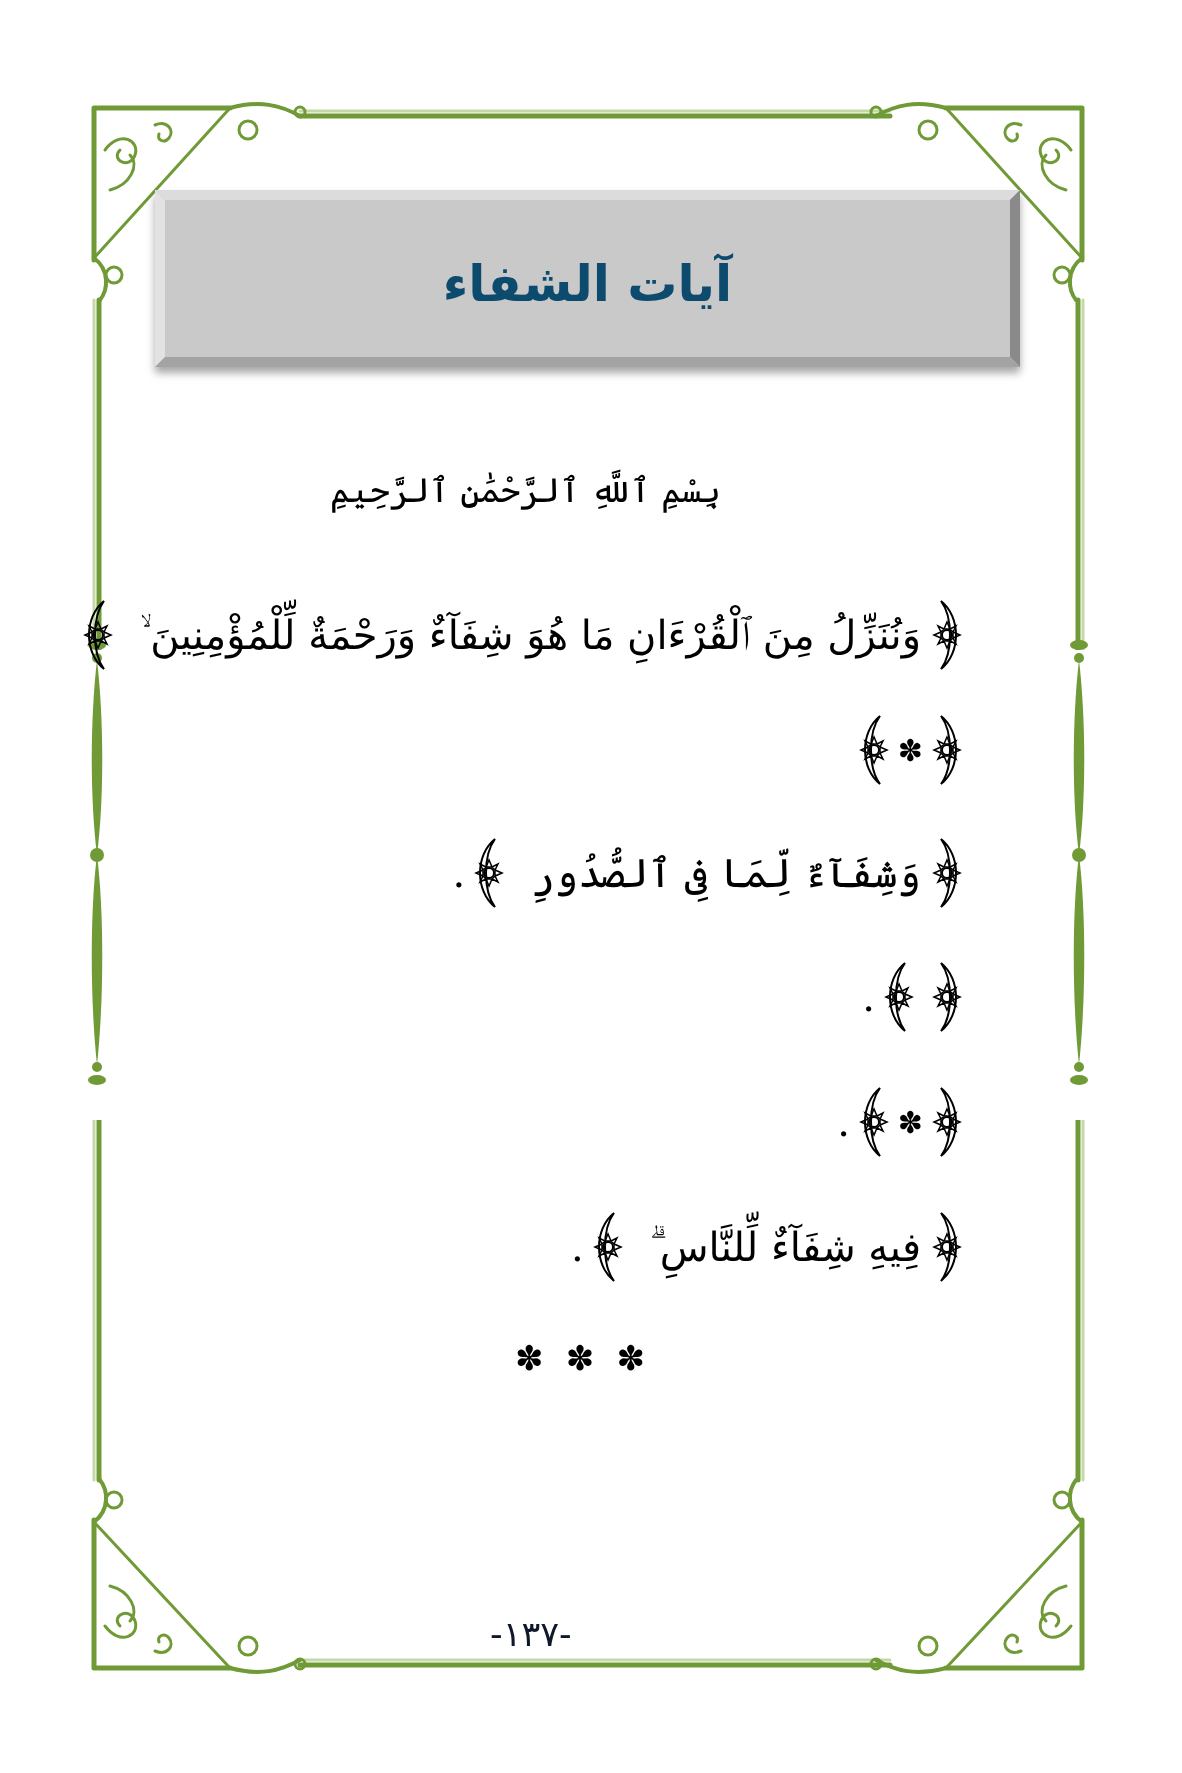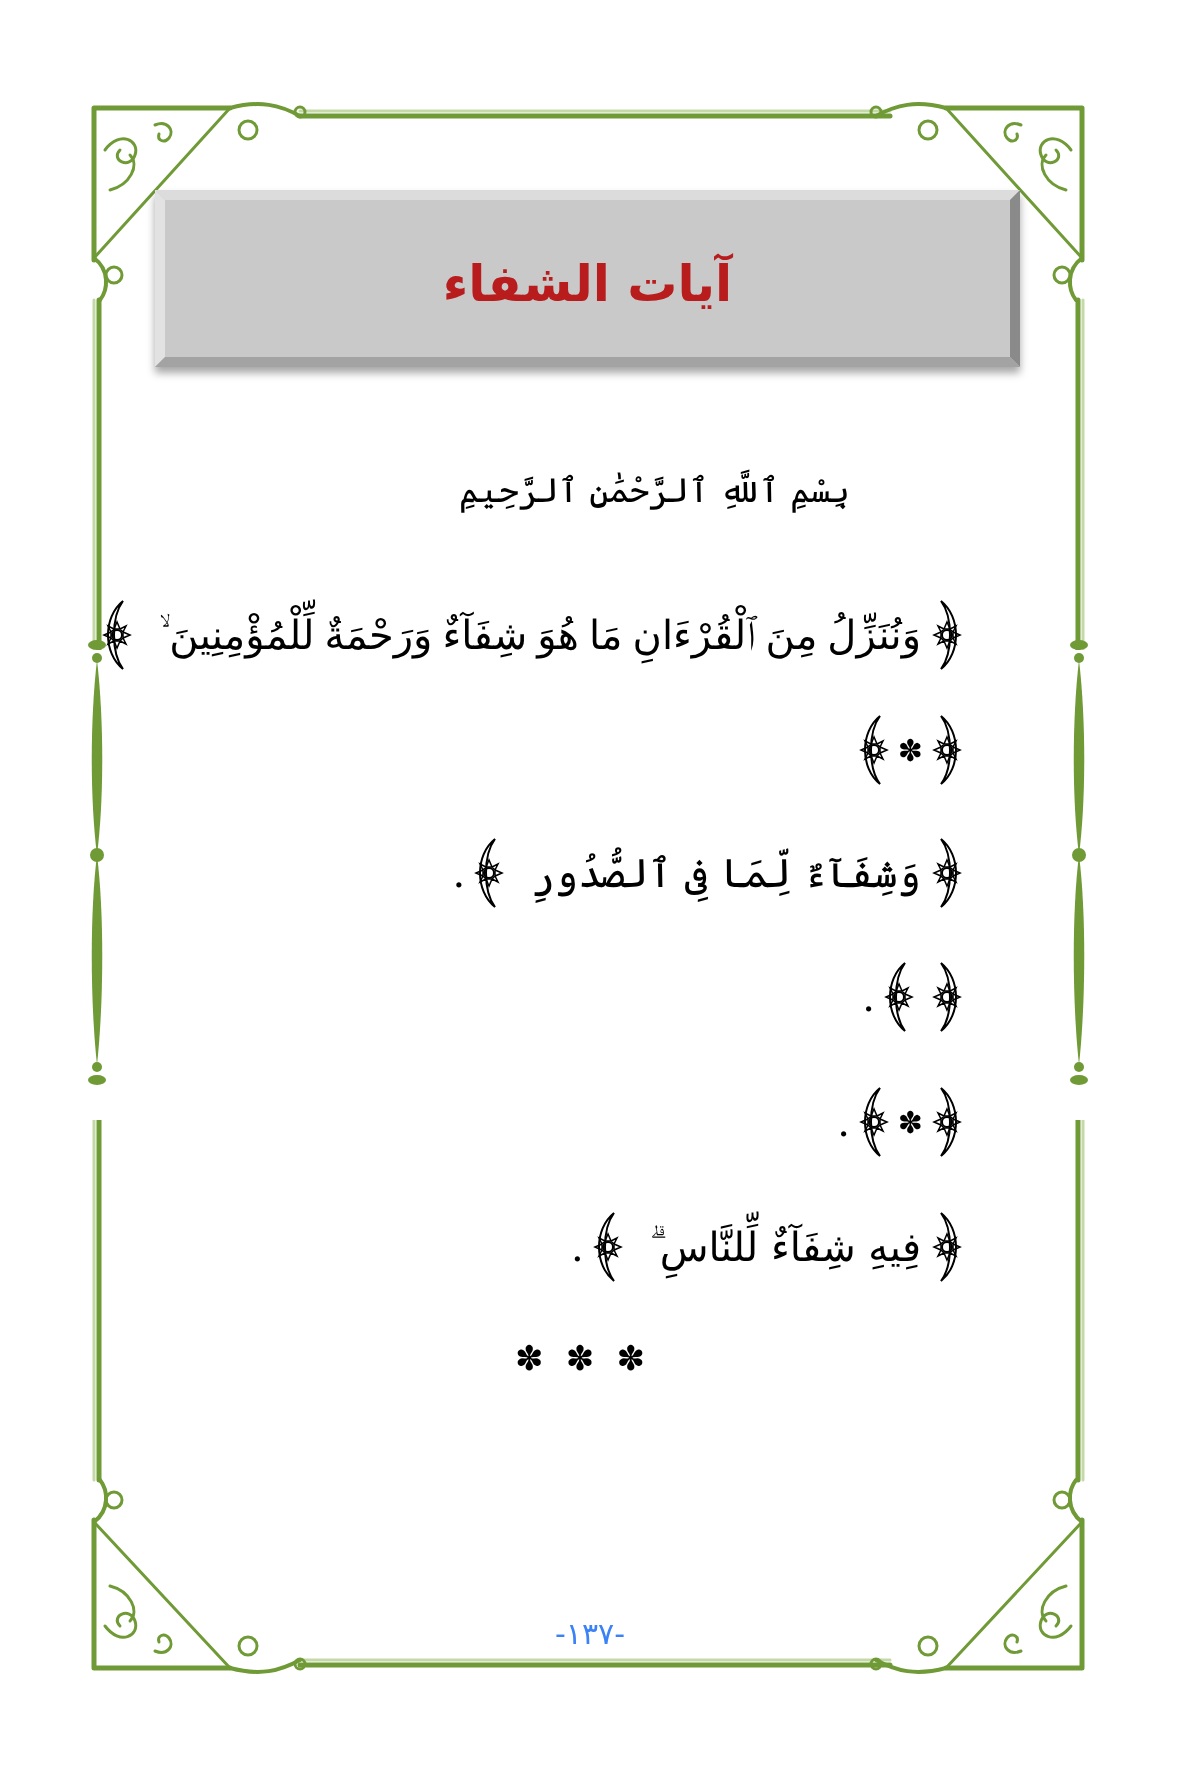--- a/index.html
+++ b/index.html
@@ -11,26 +11,26 @@
       box-shadow: 0 6px 8px rgba(0,0,0,0.35);
       box-sizing: border-box;
     }
     .title-box .bevel-top { position:absolute; left:0; top:0; right:0; height:10px; background:#dcdcdc; clip-path: polygon(0 0, 100% 0, calc(100% - 10px) 100%, 10px 100%); }
     .title-box .bevel-left { position:absolute; left:0; top:0; bottom:0; width:10px; background:#e2e2e2; clip-path: polygon(0 0, 100% 10px, 100% calc(100% - 10px), 0 100%); }
     .title-box .bevel-right { position:absolute; right:0; top:0; bottom:0; width:10px; background:#8a8a8a; clip-path: polygon(0 10px, 100% 0, 100% 100%, 0 calc(100% - 10px)); }
     .title-box .bevel-bottom { position:absolute; left:0; bottom:0; right:0; height:10px; background:#a3a3a3; clip-path: polygon(10px 0, calc(100% - 10px) 0, 100% 100%, 0 100%); }
     .title-text {
       position: absolute; left: 0; right: 0; top: 0; bottom: 0;
       display: flex; align-items: center; justify-content: center;
-      font-family: "DejaVu Sans", sans-serif; font-weight: bold; font-size: 50px; color: #b91c1c;
+      font-family: "DejaVu Sans", sans-serif; font-weight: bold; font-size: 50px; color: #0c4a6e;
       direction: rtl; padding-top: 10px;
     }
     .basmala {
       position: absolute; left: 330px; width: 520px; top: 455px; height: 70px;
-      text-align: right; direction: rtl;
+      text-align: left; direction: rtl;
       font-family: "DejaVu Serif", serif; font-size: 34px; color: #000; line-height: 70px;
     }
     .verse-line {
       position: absolute; right: 215px; height: 80px;
       display: flex; align-items: center; direction: rtl;
       font-family: "DejaVu Serif", serif; font-size: 40px; color: #000; white-space: nowrap;
     }
     .bracket {
       display: inline-flex; align-items: center; justify-content: center;
       width: 36px; height: 72px; position: relative;
@@ -39,21 +39,21 @@
     .verse-text { padding: 0 10px; }
     .star { font-size: 30px; padding: 0 8px; }
     .period { font-size: 40px; padding-right: 4px; }
     .stars-row {
       position: absolute; left: 515px; width: 130px; top: 1335px; height: 46px;
       display: flex; justify-content: space-between; align-items: center;
       font-size: 34px; color: #000;
     }
     .page-number {
       position: absolute; left: 490px; width: 200px; top: 1612px; height: 44px;
-      text-align: center; font-family: "DejaVu Sans", sans-serif; font-size: 30px; color: #3b82f6;
+      text-align: left; font-family: "DejaVu Sans", sans-serif; font-size: 35px; color: #0f172a;
       direction: ltr; line-height: 44px;
     }
   </style>
 </head>
 <body>
 
 <svg id="frame-svg" viewBox="0 0 1182 1773" xmlns="http://www.w3.org/2000/svg">
   <g fill="none" stroke="#6f9a36" stroke-linecap="round">
 
     <line x1="300" y1="111" x2="890" y2="111" stroke="#c5d9a8" stroke-width="3"></line>
@@ -137,21 +137,21 @@
 <div class="title-box">
   <div class="bevel-top"></div>
   <div class="bevel-left"></div>
   <div class="bevel-right"></div>
   <div class="bevel-bottom"></div>
   <div class="title-text">آيات الشفاء</div>
 </div>
 
 <div class="basmala">بِسْمِ ٱللَّهِ ٱلرَّحْمَٰنِ ٱلرَّحِيمِ</div>
 
-<div class="verse-line" style="top:595px;font-family:Liberation Serif, serif;">
+<div class="verse-line" style="top:595px;">
   <span class="bracket">
     <svg viewBox="0 0 36 72">
         <path d="M10 2 C30 18 30 54 10 70 C22 54 22 18 10 2Z" fill="none" stroke="#000" stroke-width="2"></path>
         <g transform="translate(16 36)">
           <circle r="5" fill="none" stroke="#000" stroke-width="2"></circle>
           <path d="M0-13 L3-6 -3-6Z M0 13 L3 6 -3 6Z M-13 0 L-6 3 -6-3Z M13 0 L6 3 6-3Z M-9-9 L-3-6 -6-3Z M9 9 L3 6 6 3Z M9-9 L3-6 6-3Z M-9 9 L-3 6 -6 3Z" fill="none" stroke="#000" stroke-width="1.5"></path>
         </g>
       </svg>
   </span>
   <span class="verse-text">وَنُنَزِّلُ مِنَ ٱلْقُرْءَانِ مَا هُوَ شِفَآءٌ وَرَحْمَةٌ لِّلْمُؤْمِنِينَ ۙ</span>

